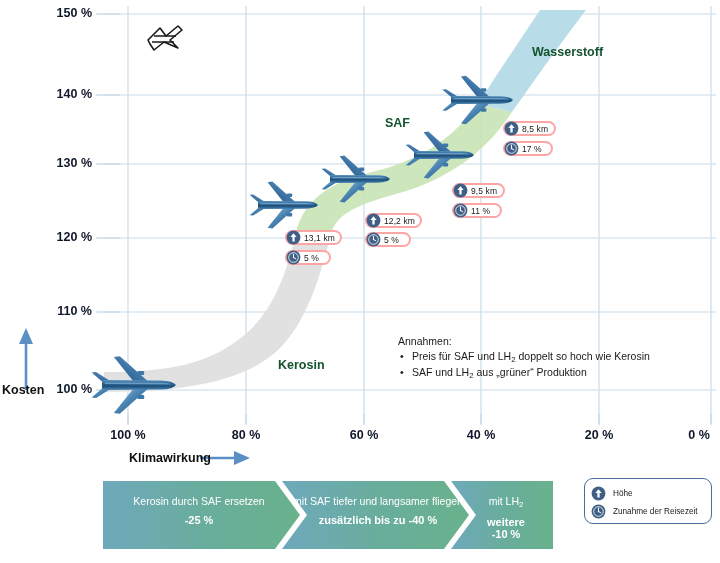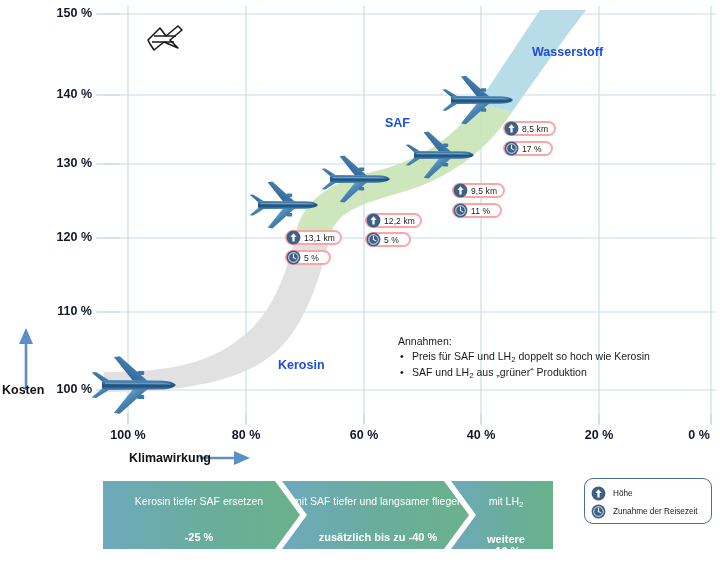--- a/index.html
+++ b/index.html
@@ -19,21 +19,21 @@
     font-weight:bold;
     color:#0f172a;
     white-space:nowrap;
   }
   .ylab{text-align:right;}
   .xlab{text-align:center;}
   .band-label{
     position:absolute;
     font-size:12.5px;
     font-weight:bold;
-    color:#1d4ed8;
+    color:#14532d;
     white-space:nowrap;
   }
   .kosten-label{
     position:absolute;
     font-size:12.5px;
     font-weight:bold;
     color:#111;
   }
   .klima-label{
     position:absolute;
@@ -92,21 +92,21 @@
   .legend-row .ltxt{font-size:8.2px;color:#1a1a1a;white-space:nowrap;}
   
   .chev-text{
     position:absolute;
     text-align:center;
     color:#ffffff;
     white-space:nowrap;
     pointer-events:none;
   }
   .chev-title{font-size:10.5px;font-weight:normal;}
-  .chev-value{font-size:11px;font-weight:bold;margin-top:24px;}
+  .chev-value{font-size:11px;font-weight:bold;margin-top:7px;}
   .dlr{
     position:absolute;left:140px;top:22px;width:48px;height:36px;
   }
   .dlr .dlrtxt{
     position:absolute;left:16px;top:25px;
     font-size:10px;font-weight:bold;color:#1a1a1a;letter-spacing:.3px;
   }
 </style>
 </head>
 <body>
@@ -323,21 +323,21 @@
 
   <div class="annot" style="left:398px;top:334px;">
     <div>Annahmen:</div>
     <ul class="bullets">
       <li>Preis für SAF und LH<sub>2</sub> doppelt so hoch wie Kerosin</li>
       <li>SAF und LH<sub>2</sub> aus „grüner“ Produktion</li>
     </ul>
   </div>
 
   <div class="chev-text" style="left:110px;top:495px;width:178px;">
-    <div class="chev-title">Kerosin tiefer SAF ersetzen</div>
+    <div class="chev-title">Kerosin durch SAF ersetzen</div>
     <div class="chev-value">-25 %</div>
   </div>
   <div class="chev-text" style="left:292px;top:495px;width:172px;">
     <div class="chev-title">mit SAF tiefer und langsamer fliegen</div>
     <div class="chev-value">zusätzlich bis zu -40 %</div>
   </div>
   <div class="chev-text" style="left:462px;top:495px;width:88px;">
     <div class="chev-title">mit LH<sub>2</sub></div>
     <div class="chev-value" style="line-height:1.15;">weitere<br>-10 %</div>
   </div>

